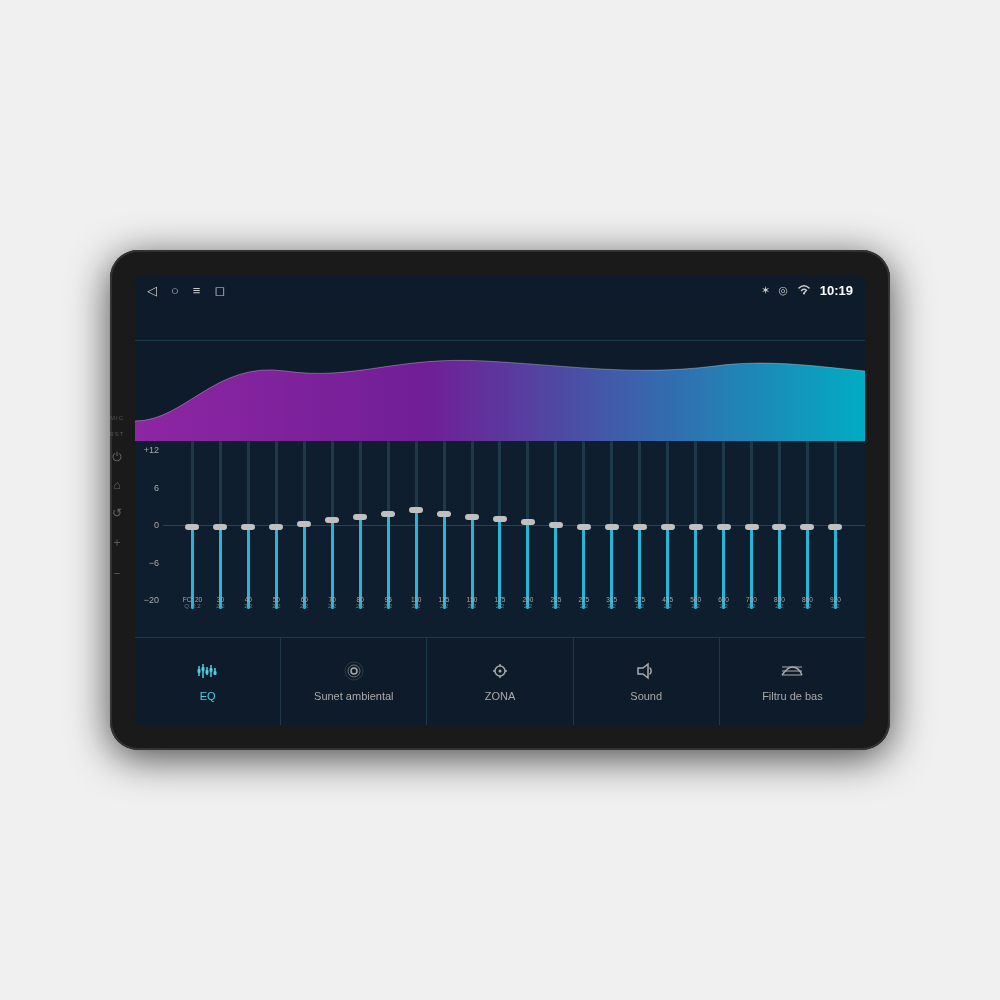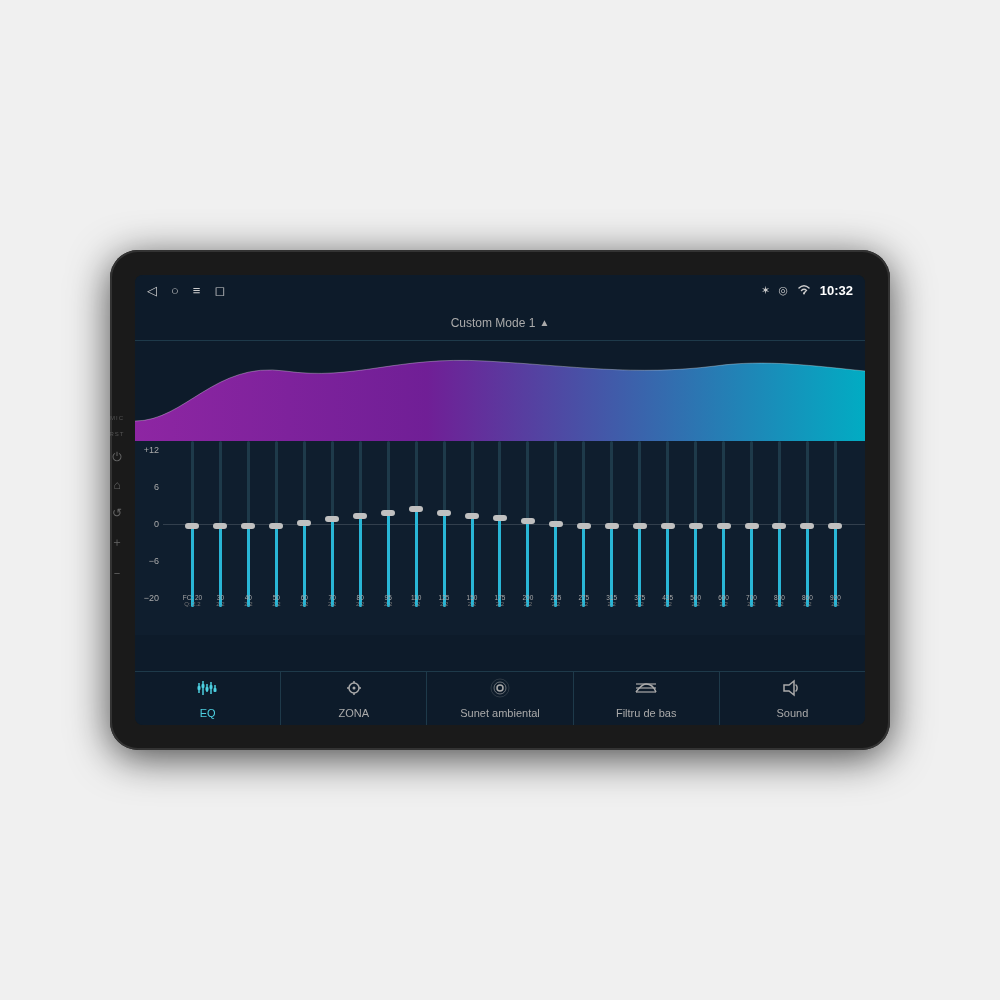--- a/index.html
+++ b/index.html
@@ -253,26 +253,25 @@
 
     .q-label {
       color: #777;
       font-size: 6px;
       white-space: nowrap;
       text-align: center;
     }
 
     
     .bottom-nav {
-      height: 54px;
+      height: 88px;
       background: #0d1b2a;
       display: flex;
       border-top: 1px solid #1e3a4a;
       flex-shrink: 0;
-      margin-top: 36px;
     }
 
     .nav-item {
       flex: 1;
       display: flex;
       flex-direction: column;
       align-items: center;
       justify-content: center;
       gap: 4px;
       cursor: pointer;
@@ -334,29 +333,25 @@
         <span class="status-indicator">✶</span>
         <span class="status-indicator">◎</span>
         <span class="status-indicator">
           <svg width="16" height="12" viewBox="0 0 16 12" fill="none">
             <path d="M8 10l1.5-1.5" stroke="#ccc" stroke-width="1.5" stroke-linecap="round"></path>
             <path d="M5.5 7.5C6.3 6.7 7.1 6.3 8 6.3s1.7.4 2.5 1.2" stroke="#ccc" stroke-width="1.5" stroke-linecap="round" fill="none"></path>
             <path d="M3 5C4.5 3.5 6.2 2.7 8 2.7s3.5.8 5 2.3" stroke="#ccc" stroke-width="1.5" stroke-linecap="round" fill="none"></path>
             <circle cx="8" cy="10.5" r="1" fill="#ccc"></circle>
           </svg>
         </span>
-        <span class="status-time">10:32</span>
+        <span class="status-time">10:19</span>
       </div>
     </div>
 
     <div class="mode-bar">
-      <div class="mode-item">
-        <span>Custom Mode 1</span>
-        <span class="arrow-up">▲</span>
-      </div>
     </div>
 
     <div class="eq-visual">
       <svg class="wave-svg" viewBox="0 0 730 100" preserveAspectRatio="none" xmlns="http://www.w3.org/2000/svg">
         <defs>
           <linearGradient id="waveGrad" x1="0%" y1="0%" x2="100%" y2="0%">
             <stop offset="0%" style="stop-color:#9c27b0;stop-opacity:1"></stop>
             <stop offset="40%" style="stop-color:#7b1fa2;stop-opacity:1"></stop>
             <stop offset="100%" style="stop-color:#00bcd4;stop-opacity:1"></stop>
           </linearGradient>
@@ -638,55 +633,55 @@
             <rect x="9.5" y="9" width="3" height="4" rx="1" fill="#4dd0e1"></rect>
             <rect x="13.5" y="7" width="3" height="4" rx="1" fill="#4dd0e1"></rect>
             <rect x="17.5" y="10" width="3" height="4" rx="1" fill="#4dd0e1"></rect>
           </svg>
         </span>
         <span class="nav-label">EQ</span>
       </div>
       <div class="nav-item">
         <span class="nav-icon">
           <svg width="24" height="20" viewBox="0 0 24 20" fill="none">
+            <circle cx="12" cy="10" r="3" stroke="#aaa" stroke-width="1.5" fill="none"></circle>
+            <circle cx="12" cy="10" r="6" stroke="#aaa" stroke-width="1" fill="none" opacity="0.6"></circle>
+            <circle cx="12" cy="10" r="9" stroke="#aaa" stroke-width="0.7" fill="none" opacity="0.3"></circle>
+          </svg>
+        </span>
+        <span class="nav-label">Sunet ambiental</span>
+      </div>
+      <div class="nav-item">
+        <span class="nav-icon">
+          <svg width="24" height="20" viewBox="0 0 24 20" fill="none">
             <circle cx="12" cy="10" r="5" stroke="#aaa" stroke-width="1.5" fill="none"></circle>
             <circle cx="12" cy="10" r="1.5" fill="#aaa"></circle>
             <line x1="12" y1="5" x2="12" y2="3" stroke="#aaa" stroke-width="1.5"></line>
             <line x1="12" y1="15" x2="12" y2="17" stroke="#aaa" stroke-width="1.5"></line>
             <line x1="7" y1="10" x2="5" y2="10" stroke="#aaa" stroke-width="1.5"></line>
             <line x1="17" y1="10" x2="19" y2="10" stroke="#aaa" stroke-width="1.5"></line>
           </svg>
         </span>
         <span class="nav-label">ZONA</span>
       </div>
       <div class="nav-item">
         <span class="nav-icon">
           <svg width="24" height="20" viewBox="0 0 24 20" fill="none">
-            <circle cx="12" cy="10" r="3" stroke="#aaa" stroke-width="1.5" fill="none"></circle>
-            <circle cx="12" cy="10" r="6" stroke="#aaa" stroke-width="1" fill="none" opacity="0.6"></circle>
-            <circle cx="12" cy="10" r="9" stroke="#aaa" stroke-width="0.7" fill="none" opacity="0.3"></circle>
+            <polygon points="4,7 9,7 14,3 14,17 9,13 4,13" stroke="#aaa" stroke-width="1.5" fill="none"></polygon>
+            <path d="M16,7 C17.5,8.5 17.5,11.5 16,13" stroke="#aaa" stroke-width="1.5" fill="none" stroke-linecap="round"></path>
           </svg>
         </span>
-        <span class="nav-label">Sunet ambiental</span>
+        <span class="nav-label">Sound</span>
       </div>
       <div class="nav-item">
         <span class="nav-icon">
           <svg width="24" height="20" viewBox="0 0 24 20" fill="none">
             <line x1="2" y1="14" x2="22" y2="14" stroke="#aaa" stroke-width="1.2"></line>
             <line x1="2" y1="10" x2="22" y2="10" stroke="#aaa" stroke-width="1.2"></line>
             <line x1="2" y1="6" x2="22" y2="6" stroke="#aaa" stroke-width="1.2"></line>
             <path d="M2,14 C5,10 8,6 12,6 C16,6 20,9 22,14" stroke="#aaa" stroke-width="1.5" fill="none"></path>
           </svg>
         </span>
         <span class="nav-label">Filtru de bas</span>
       </div>
-      <div class="nav-item">
-        <span class="nav-icon">
-          <svg width="24" height="20" viewBox="0 0 24 20" fill="none">
-            <polygon points="4,7 9,7 14,3 14,17 9,13 4,13" stroke="#aaa" stroke-width="1.5" fill="none"></polygon>
-            <path d="M16,7 C17.5,8.5 17.5,11.5 16,13" stroke="#aaa" stroke-width="1.5" fill="none" stroke-linecap="round"></path>
-          </svg>
-        </span>
-        <span class="nav-label">Sound</span>
-      </div>
     </div>
   </div>
 </div>
 
 </body></html>

